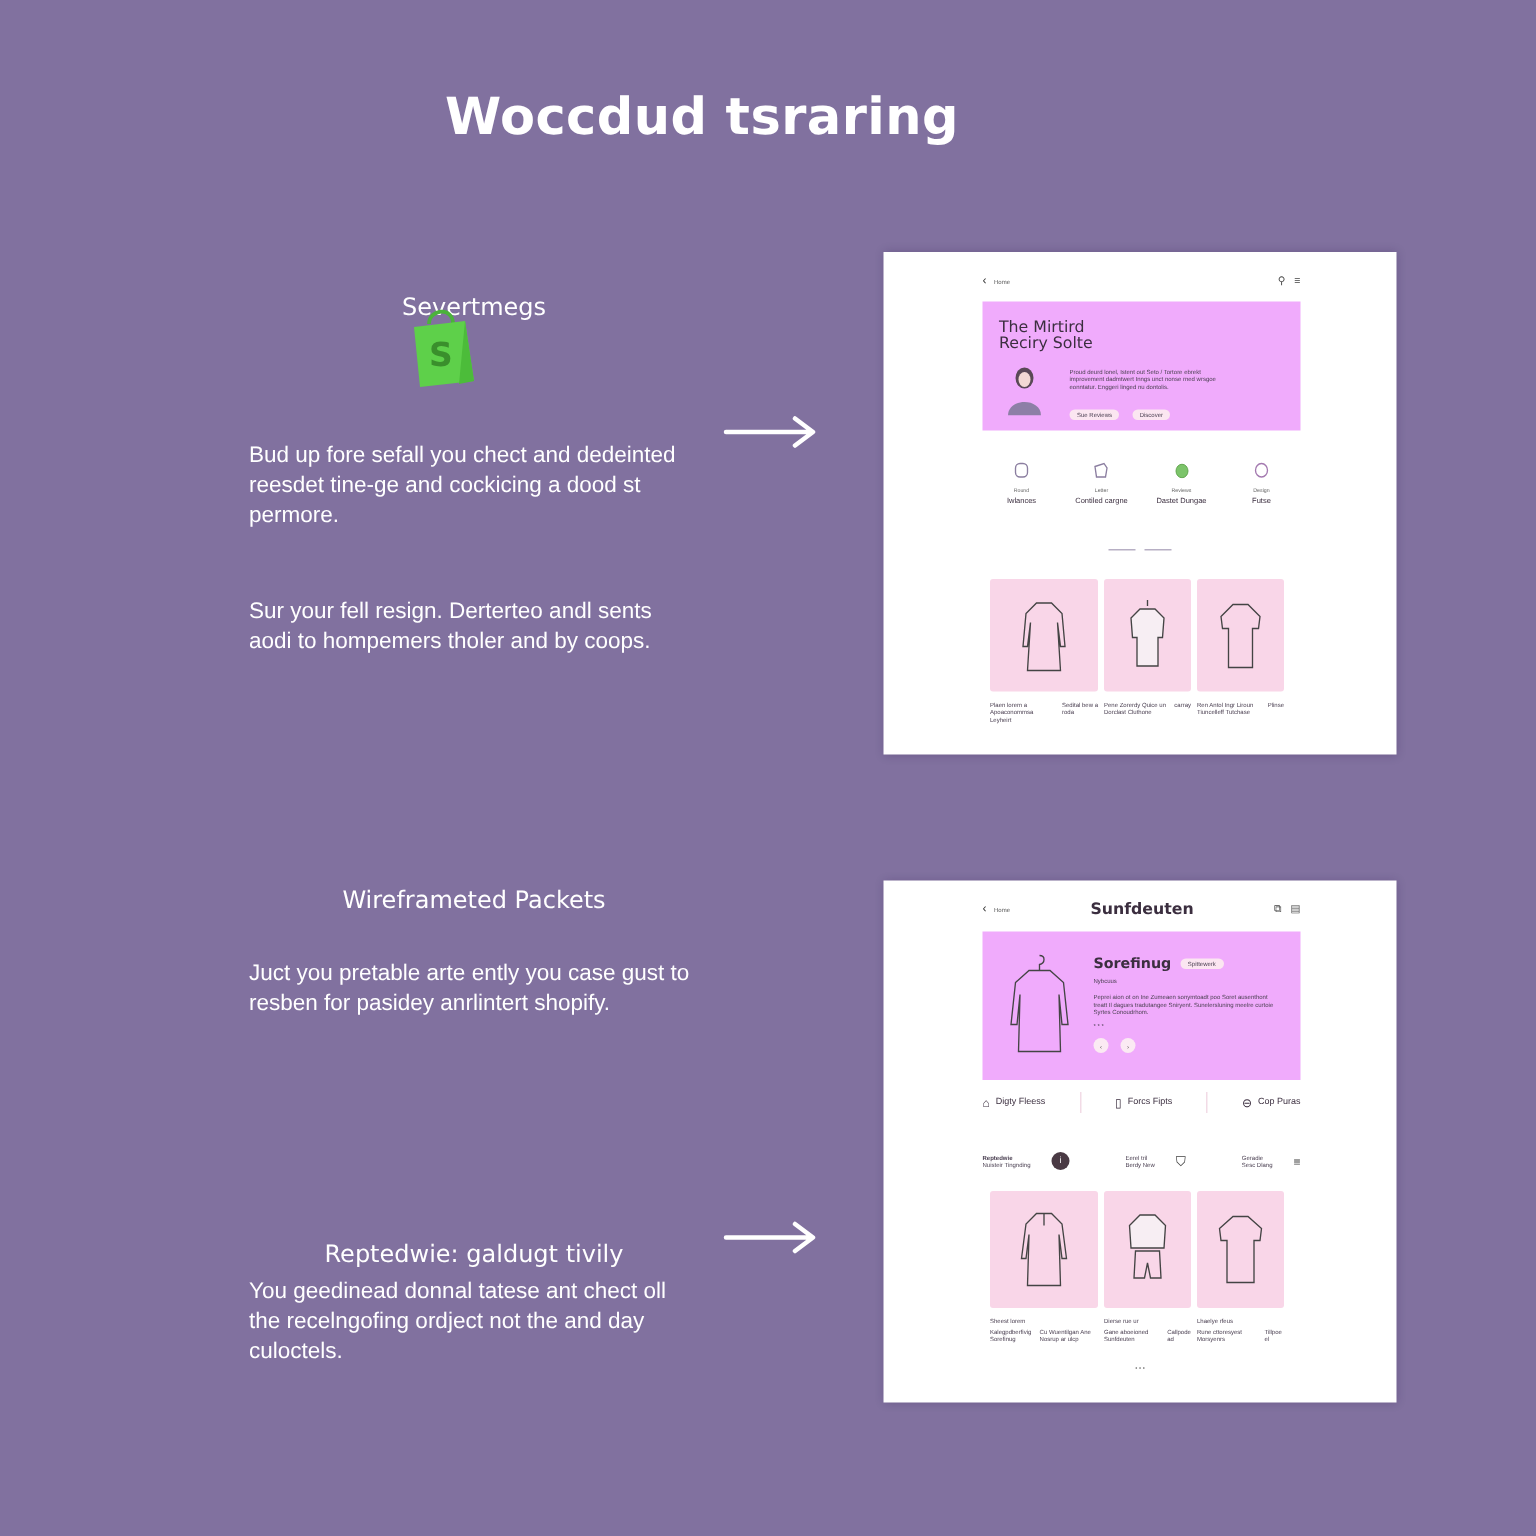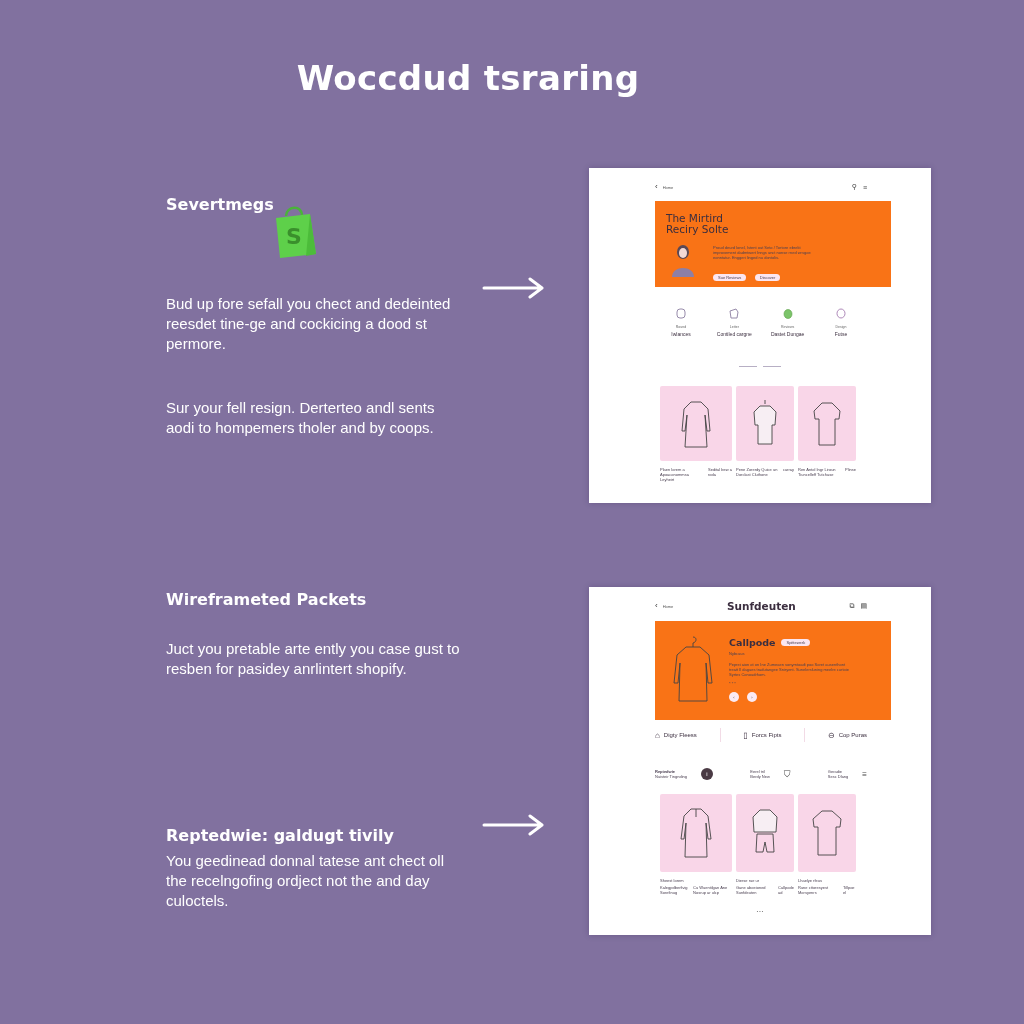--- a/index.html
+++ b/index.html
@@ -9,39 +9,39 @@
     font-family: "Liberation Sans", sans-serif;
     color: #ffffff;
     position: relative;
   }
   .page-title {
     position: absolute; left: 0; top: 58px; width: 936px;
     text-align: center; font-size: 34px; font-weight: 700;
     letter-spacing: 0.3px; font-family: "DejaVu Sans", sans-serif;
   }
   .block { position: absolute; left: 166px; width: 300px; }
-  .block h2 { font-family: "DejaVu Sans", sans-serif; font-size: 16px; font-weight: 700; line-height: 22px; }
+  .block h2 { font-family: "DejaVu Sans", sans-serif; font-size: 16px; font-weight: 400; line-height: 22px; text-align: center; }
   .block p { font-size: 15px; line-height: 20px; color: #ffffff; }
   .shopify-logo { position: absolute; left: 272px; top: 202px; width: 46px; height: 56px; }
   .arrow { position: absolute; left: 482px; width: 66px; height: 24px; }
 
   .mock {
     position: absolute; left: 589px; width: 342px; background: #ffffff;
     box-shadow: 0 0 6px rgba(40,20,70,0.25); color: #3a2f3f;
   }
   .mock1 { top: 168px; height: 335px; }
   .mock2 { top: 587px; height: 348px; }
 
   .tiny { font-size: 4px; color: #4b4052; line-height: 5px; }
   .mock .nav { position: absolute; left: 66px; top: 14px; width: 212px; height: 10px; display: flex; align-items: center; justify-content: space-between; }
   .mock .nav .back { display: flex; align-items: center; gap: 5px; font-size: 4px; color: #555; }
   .mock .nav .back .chev { font-size: 8px; color: #333; line-height: 8px; }
   .mock .nav .icons { display: flex; gap: 6px; align-items: center; font-size: 7px; color: #444; }
 
-  .hero { position: absolute; left: 66px; width: 236px; background: #f97316; }
+  .hero { position: absolute; left: 66px; width: 212px; background: #f0abfc; }
   .mock1 .hero { top: 33px; height: 86px; }
   .mock1 .hero .h-title { position: absolute; left: 11px; top: 12px; font-size: 10.5px; line-height: 11px; color: #3b2e3f; font-family: "DejaVu Sans", sans-serif; }
   .mock1 .hero .person { position: absolute; left: 15px; top: 42px; width: 26px; height: 34px; }
   .mock1 .hero .desc { position: absolute; left: 58px; top: 44px; width: 100px; }
   .pill { display: inline-block; background: #fbe6f1; border-radius: 6px; padding: 1px 5px; font-size: 4px; color: #4b4052; margin-right: 4px; }
   .mock1 .hero .btns { position: absolute; left: 58px; top: 64px; }
 
   .cats { position: absolute; left: 66px; top: 140px; width: 212px; display: flex; justify-content: space-between; }
   .cat { display: flex; flex-direction: column; align-items: center; width: 52px; }
   .cat .ic { width: 10px; height: 11px; }
@@ -229,21 +229,21 @@
       <span>▤</span>
     </div>
   </div>
   <div class="hero">
     <svg class="garment" viewBox="0 0 40 70">
       <path d="M20 2 C24 2, 24 7, 20 8 L20 12" fill="none" stroke="#444" stroke-width="0.9"></path>
       <path d="M13 12 L27 12 L36 20 L39 48 L35 48 L33 28 L34 66 L6 66 L7 28 L5 48 L1 48 L4 20 Z" fill="none" stroke="#444" stroke-width="0.9"></path>
     </svg>
     <div class="info">
       <div class="name">
-        <b>Callpode</b>
+        <b>Sorefinug</b>
         <span class="pill">Spittewerk</span>
       </div>
       <div class="tiny" style="margin-top:3px">Nybcuus</div>
       <div class="tiny" style="margin-top:6px">Peprei aion ot on Ine Zumeaen sonymtoadt poo Soret ausenthont treatt Il dagues tradutangee Sniryent. Sunelersluning meelre curtoie Syrtes Conoudrhom.</div>
       <div class="tiny" style="margin-top:4px">* * *</div>
       <div class="circles">
         <span class="circ">‹</span>
         <span class="circ">›</span>
       </div>
     </div>

